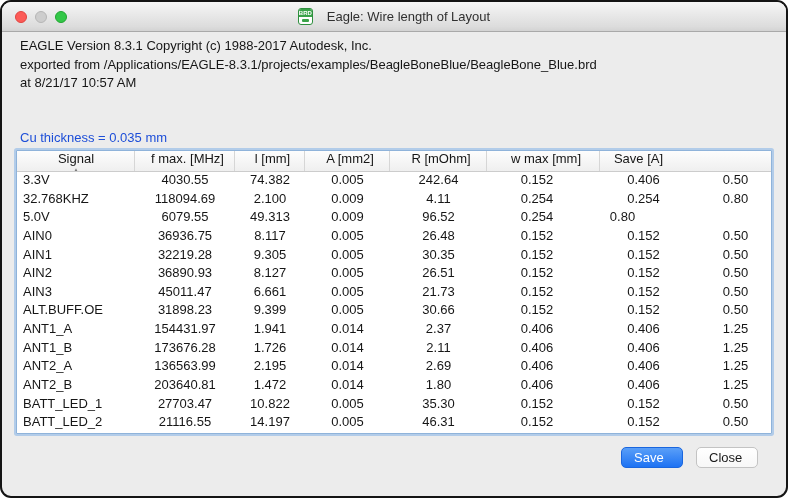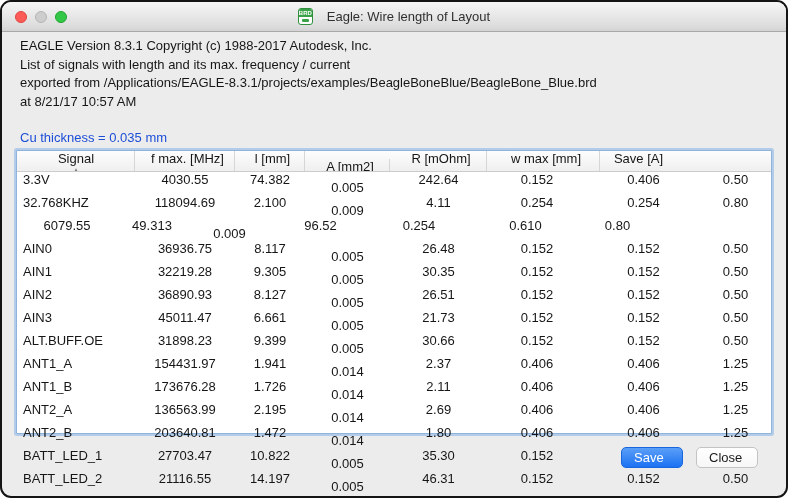--- a/index.html
+++ b/index.html
@@ -72,21 +72,21 @@
   .th.first { justify-content:space-between; padding-right:5px; }
   .sort-arrow { font-size:8px; color:#7a7a7a; }
   .tbody { flex:1; display:flex; flex-direction:column; }
   .tr { flex:1; display:flex; }
   .td {
     box-sizing:border-box; white-space:nowrap; overflow:hidden;
     text-align:center;
   }
   .td.col0 { text-align:left; padding-left:6px; }
   .col0 { width:118px; } .col1 { width:100px; } .col2 { width:70px; }
-  .col3 { width:85px;margin-top:8px; }  .col4 { width:97px; }  .col5 { width:100px; }
+  .col3 { width:85px; }  .col4 { width:97px; }  .col5 { width:100px; }
   .col6 { width:113px; } .col7 { width:71px; border-right:none; }
   
   .button-row {
     position:absolute; right:28px; top:445px;
     display:flex; gap:13px;
   }
   .btn {
     box-sizing:border-box; height:21px; min-width:62px;
     border-radius:5px; font-size:13px; line-height:19px;
     text-align:left; padding:0 12px; cursor:default;
@@ -113,21 +113,20 @@
     </div>
     <span class="brd-icon">
       <span class="brd-top">BRD</span>
       <span class="brd-bottom"></span>
     </span>
     <span class="title-text">Eagle: Wire length of Layout</span>
   </div>
 
   <div class="report-head">
     <div>EAGLE Version 8.3.1 Copyright (c) 1988-2017 Autodesk, Inc.</div>
-    <div>List of signals with length and its max. frequency / current</div>
     <div>exported from /Applications/EAGLE-8.3.1/projects/examples/BeagleBoneBlue/BeagleBone_Blue.brd</div>
     <div>at 8/21/17 10:57 AM</div>
   </div>
 
   <div class="cu-line">Cu thickness = 0.035 mm</div>
 
   <div class="table-wrap">
     <div class="thead">
       <div class="th first col0">
         <span>Signal</span>
@@ -155,26 +154,26 @@
           <div class="td col0">32.768KHZ</div>
           <div class="td col1">118094.69</div>
           <div class="td col2">2.100</div>
           <div class="td col3">0.009</div>
           <div class="td col4">4.11</div>
           <div class="td col5">0.254</div>
           <div class="td col6">0.254</div>
           <div class="td col7">0.80</div>
         </div>
         <div class="tr">
+          <div class="td col0">5.0V</div>
           <div class="td col1">6079.55</div>
           <div class="td col2">49.313</div>
           <div class="td col3">0.009</div>
           <div class="td col4">96.52</div>
           <div class="td col5">0.254</div>
-          <div class="td col6">0.610</div>
           <div class="td col7">0.80</div>
         </div>
         <div class="tr">
           <div class="td col0">AIN0</div>
           <div class="td col1">36936.75</div>
           <div class="td col2">8.117</div>
           <div class="td col3">0.005</div>
           <div class="td col4">26.48</div>
           <div class="td col5">0.152</div>
           <div class="td col6">0.152</div>

